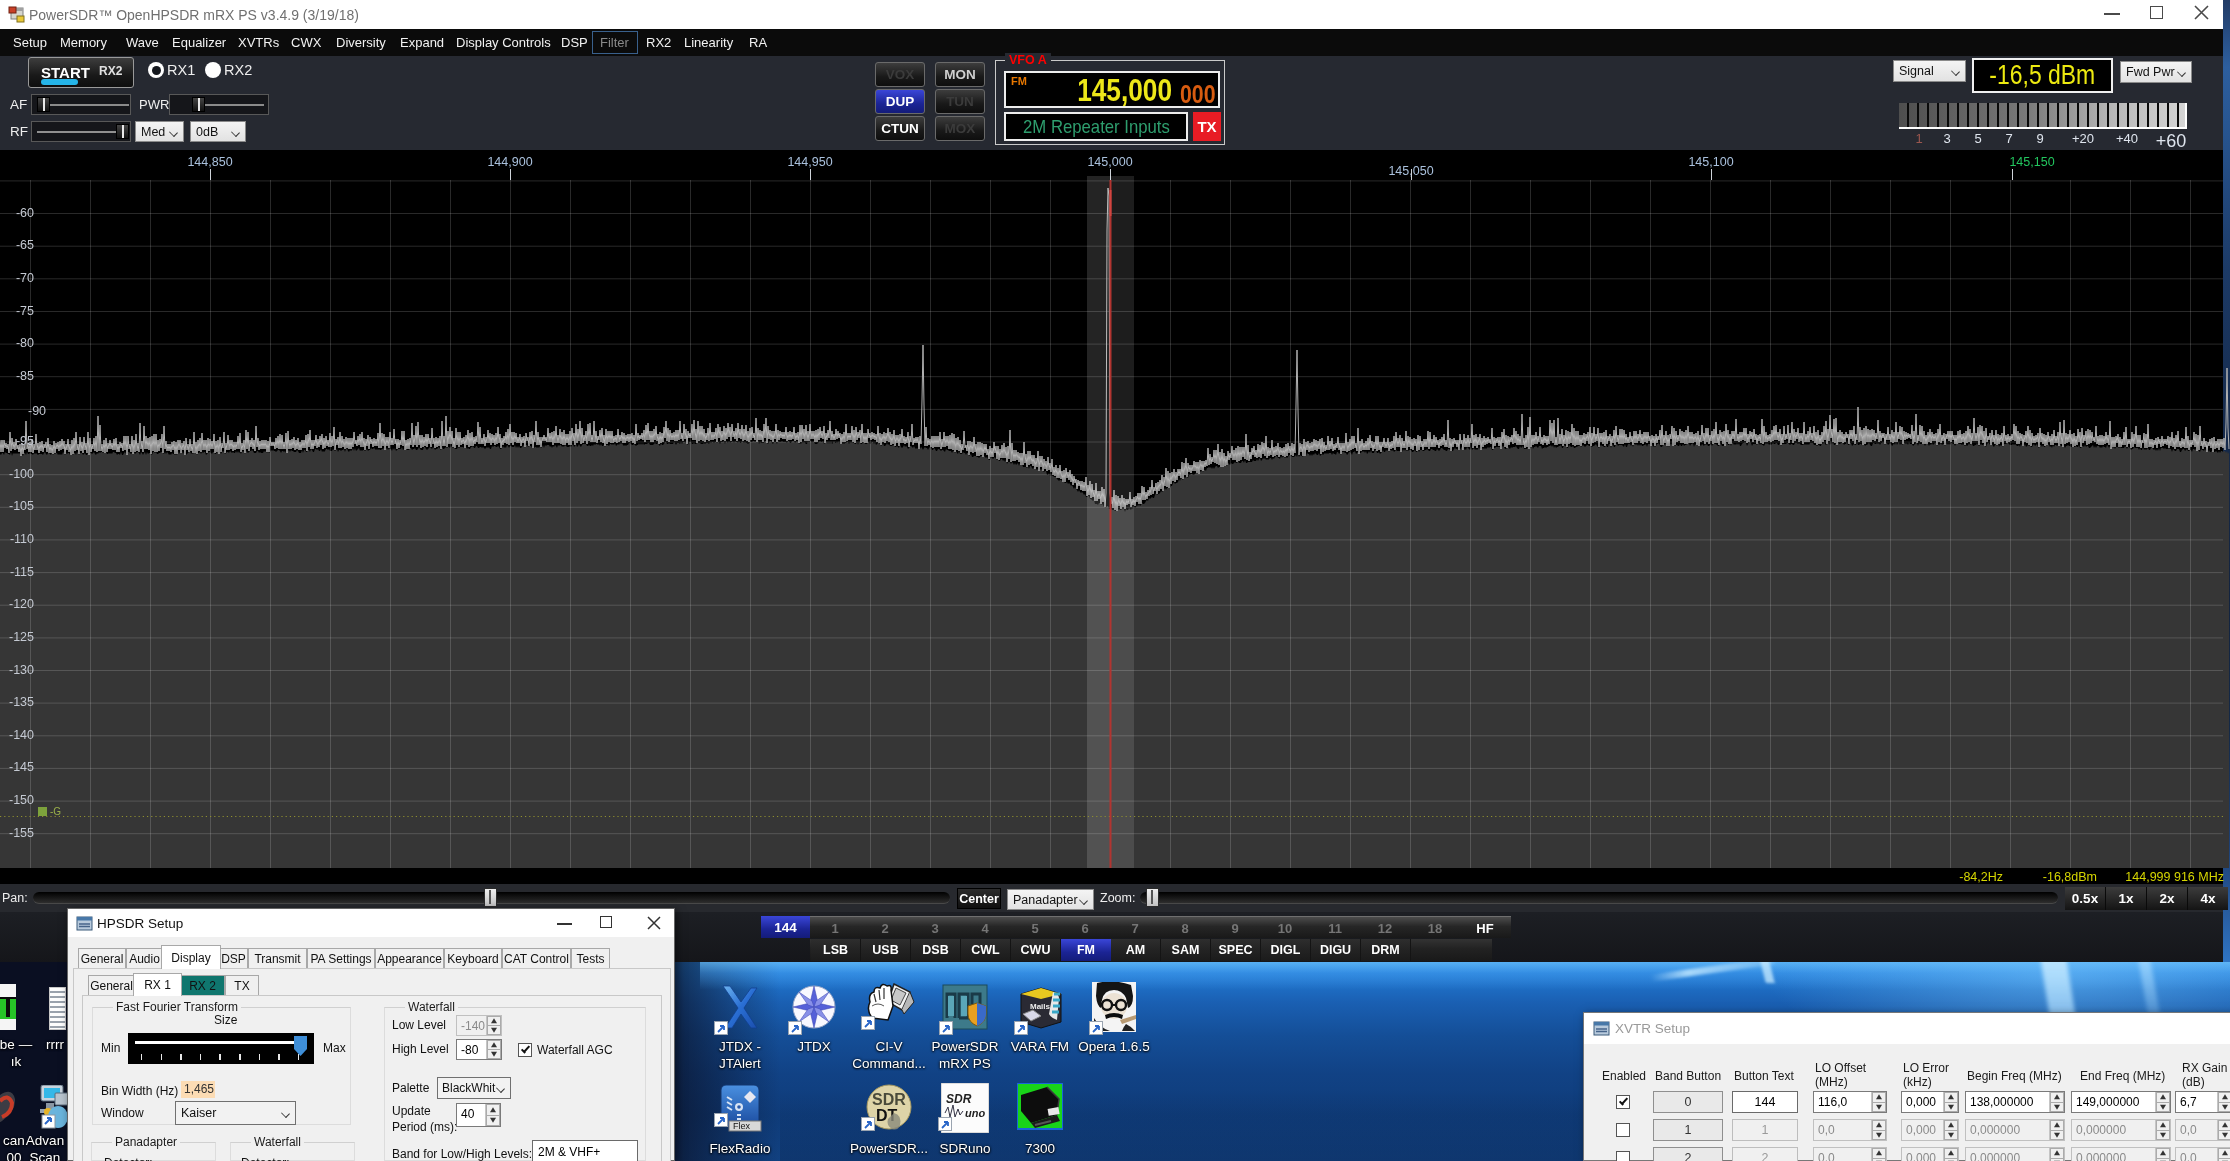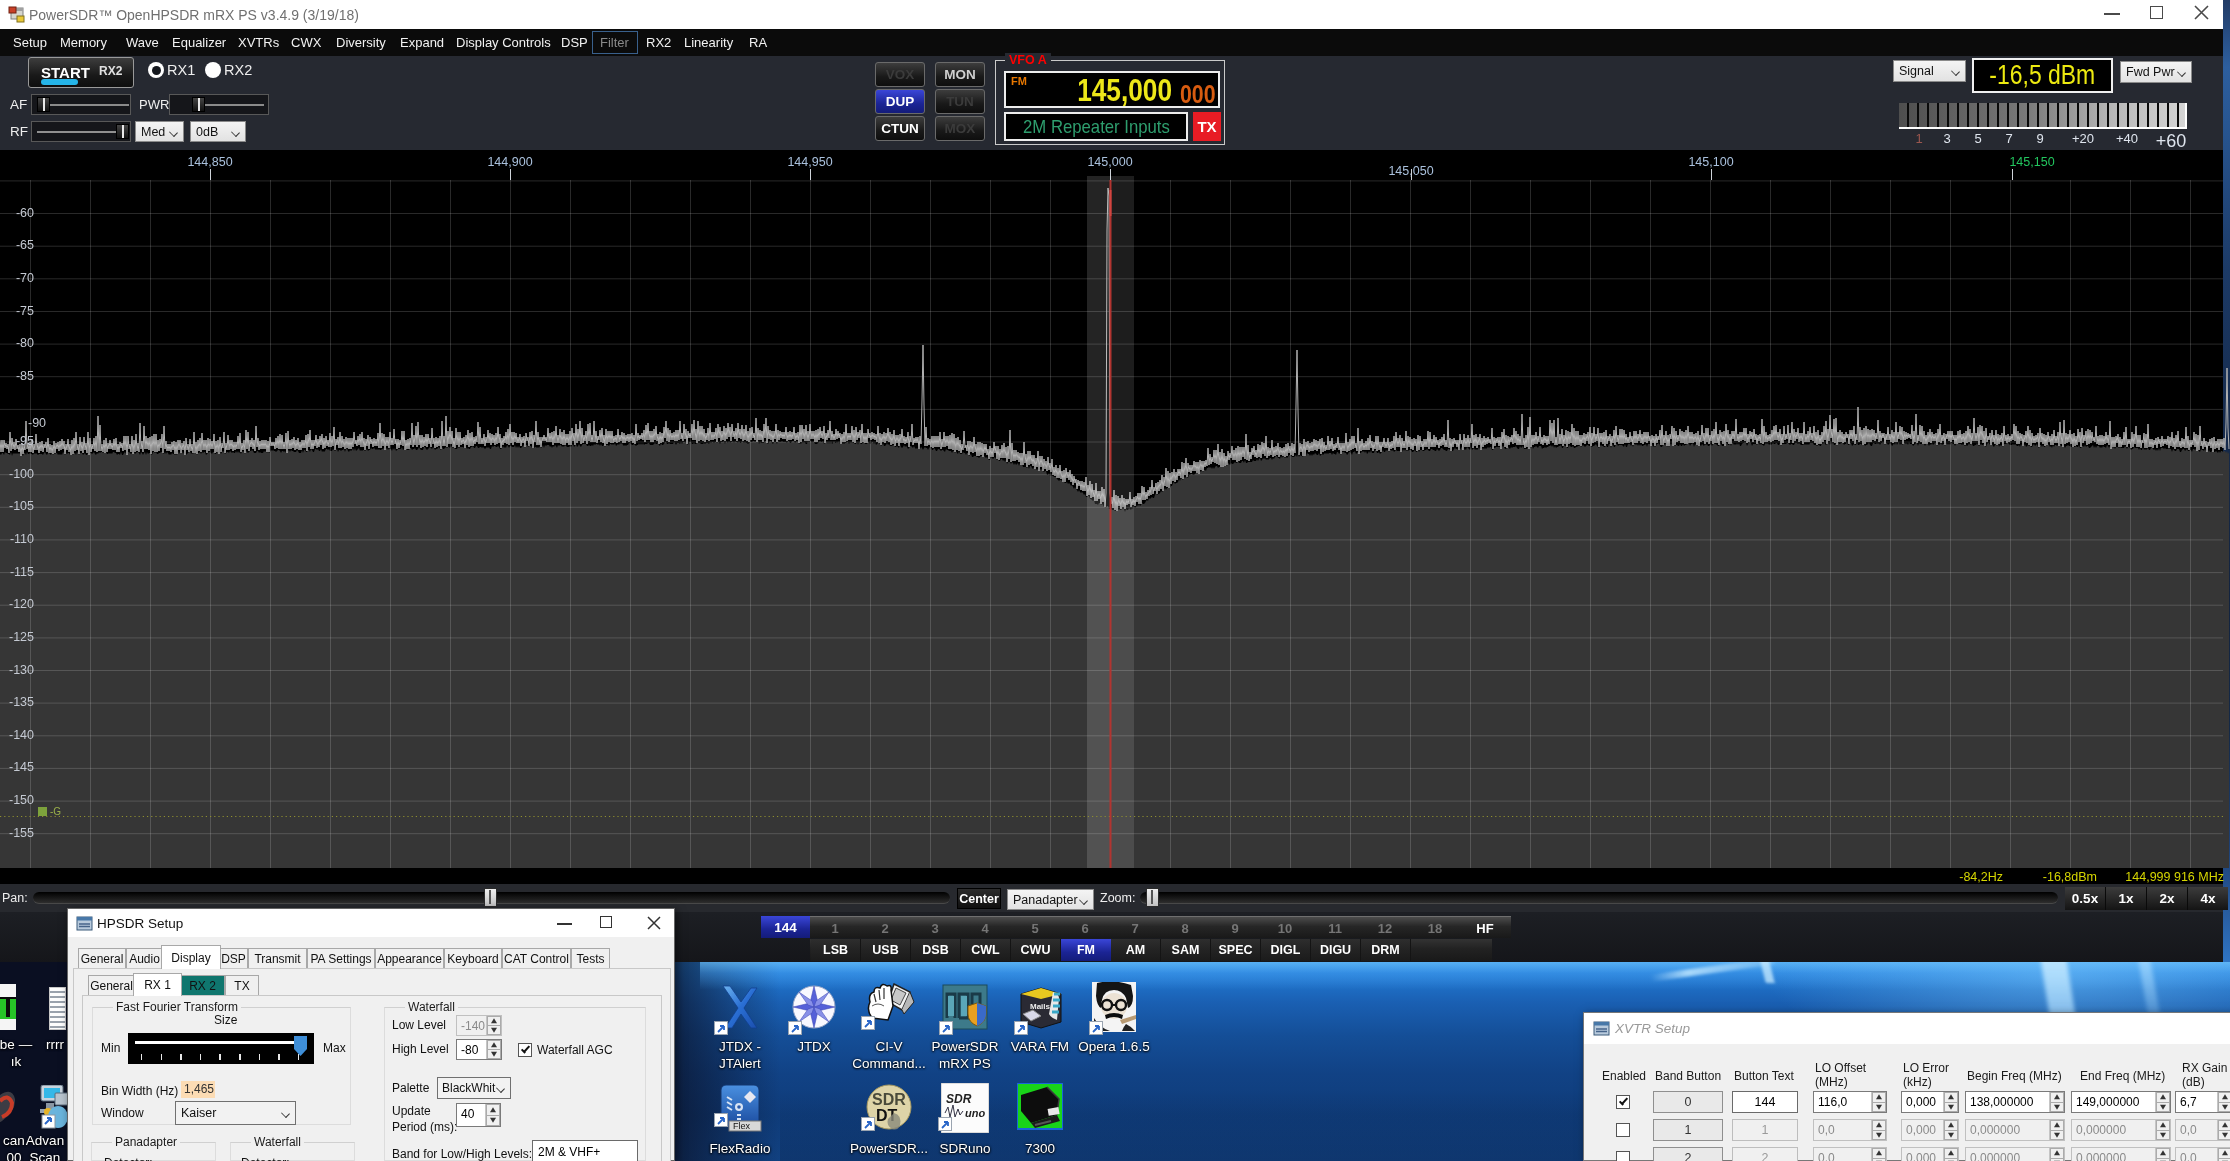--- a/index.html
+++ b/index.html
@@ -390,21 +390,21 @@
 <text x="50" y="639" font-size="10" fill="#9ab04a" font-family="Liberation Sans">-G</text>
 <rect x="1109.5" y="4" width="2" height="692" fill="#b23430"></rect>
 <rect x="1109.5" y="14" width="2" height="26" fill="#d24540"></rect>
 </svg>
     <div class="abs" style="left:0px;top:56px;width:34px;text-align:right;font-size:12.5px;color:#c4c9d2;">-60</div>
 <div class="abs" style="left:0px;top:88px;width:34px;text-align:right;font-size:12.5px;color:#c4c9d2;">-65</div>
 <div class="abs" style="left:0px;top:121px;width:34px;text-align:right;font-size:12.5px;color:#c4c9d2;">-70</div>
 <div class="abs" style="left:0px;top:154px;width:34px;text-align:right;font-size:12.5px;color:#c4c9d2;">-75</div>
 <div class="abs" style="left:0px;top:186px;width:34px;text-align:right;font-size:12.5px;color:#c4c9d2;">-80</div>
 <div class="abs" style="left:0px;top:219px;width:34px;text-align:right;font-size:12.5px;color:#c4c9d2;">-85</div>
-<div class="abs" style="left:0px;top:266px;width:34px;text-align:right;font-size:12.5px;color:#c4c9d2;padding-left:28px;">-90</div>
+<div class="abs" style="left:0px;top:254px;width:34px;text-align:right;font-size:12.5px;color:#c4c9d2;padding-left:28px;">-90</div>
 <div class="abs" style="left:0px;top:284px;width:34px;text-align:right;font-size:12.5px;color:#c4c9d2;">-95</div>
 <div class="abs" style="left:0px;top:317px;width:34px;text-align:right;font-size:12.5px;color:#c4c9d2;">-100</div>
 <div class="abs" style="left:0px;top:349px;width:34px;text-align:right;font-size:12.5px;color:#c4c9d2;">-105</div>
 <div class="abs" style="left:0px;top:382px;width:34px;text-align:right;font-size:12.5px;color:#c4c9d2;">-110</div>
 <div class="abs" style="left:0px;top:415px;width:34px;text-align:right;font-size:12.5px;color:#c4c9d2;">-115</div>
 <div class="abs" style="left:0px;top:447px;width:34px;text-align:right;font-size:12.5px;color:#c4c9d2;">-120</div>
 <div class="abs" style="left:0px;top:480px;width:34px;text-align:right;font-size:12.5px;color:#c4c9d2;">-125</div>
 <div class="abs" style="left:0px;top:513px;width:34px;text-align:right;font-size:12.5px;color:#c4c9d2;">-130</div>
 <div class="abs" style="left:0px;top:545px;width:34px;text-align:right;font-size:12.5px;color:#c4c9d2;">-135</div>
 <div class="abs" style="left:0px;top:578px;width:34px;text-align:right;font-size:12.5px;color:#c4c9d2;">-140</div>
@@ -583,21 +583,21 @@
   <div class="abs" style="left:464px;top:231px;width:106px;height:22px;background:#fff;border:1px solid #6a6a6a;font-size:12px;color:#000;padding:4px 0 0 5px;">2M &amp; VHF+</div>
 </div>
 
 <div class="abs" style="left:1583px;top:1012px;width:700px;height:149px;background:#f0f0f0;border:1px solid #777;box-shadow:2px 2px 8px rgba(0,0,0,.5);">
   <div class="abs" style="left:0;top:0;width:647px;height:31px;background:#fff;">
     <svg class="abs" style="left:9px;top:7px;" width="17" height="17" viewBox="0 0 17 17">
         <rect x="1" y="2" width="15" height="13" fill="#b8cadc" stroke="#3a5a7a"></rect>
         <rect x="1" y="2" width="15" height="3.5" fill="#4878a8"></rect>
         <path d="M3,9 h11 M3,11.5 h11" stroke="#46648a" stroke-width="1.4"></path>
       </svg>
-    <div class="abs" style="left:31px;top:8px;font-size:13.5px;color:#9a9a9a;font-style:italic;">XVTR Setup</div>
+    <div class="abs" style="left:31px;top:8px;font-size:13.5px;color:#9a9a9a;">XVTR Setup</div>
   </div>
   <div class="xhdr" style="left:18px;top:56px;">Enabled</div>
 <div class="xhdr" style="left:71px;top:56px;">Band Button</div>
 <div class="xhdr" style="left:150px;top:56px;">Button Text</div>
 <div class="xhdr" style="left:231px;top:48px;">LO Offset<br>(MHz)</div>
 <div class="xhdr" style="left:319px;top:48px;">LO Error<br>(kHz)</div>
 <div class="xhdr" style="left:383px;top:56px;">Begin Freq (MHz)</div>
 <div class="xhdr" style="left:496px;top:56px;">End Freq (MHz)</div>
 <div class="xhdr" style="left:598px;top:48px;">RX Gain<br>(dB)</div>
 <div class="cb chk" style="left:32px;top:82px;"></div>

